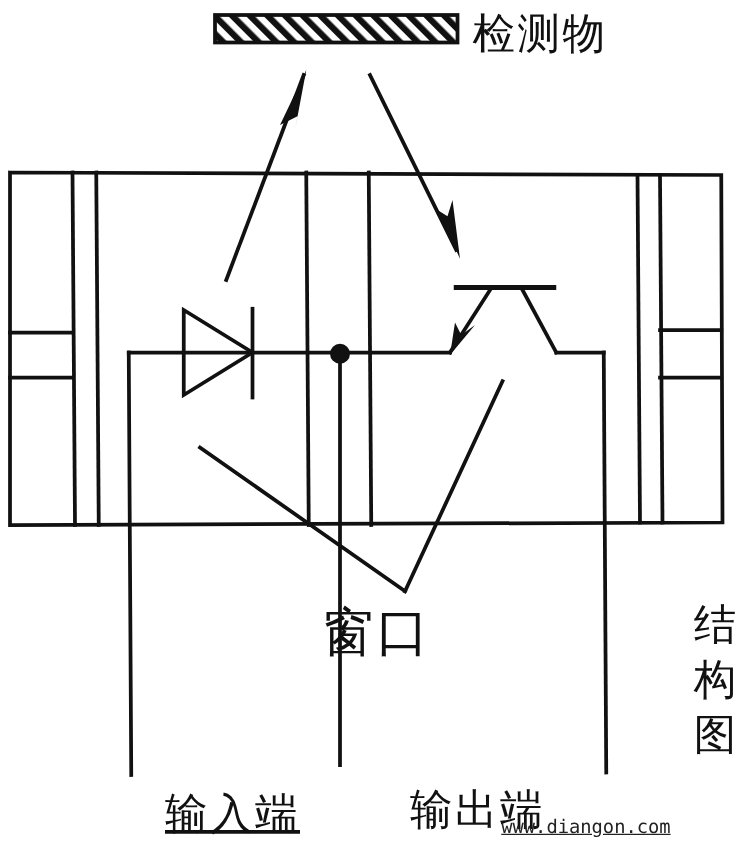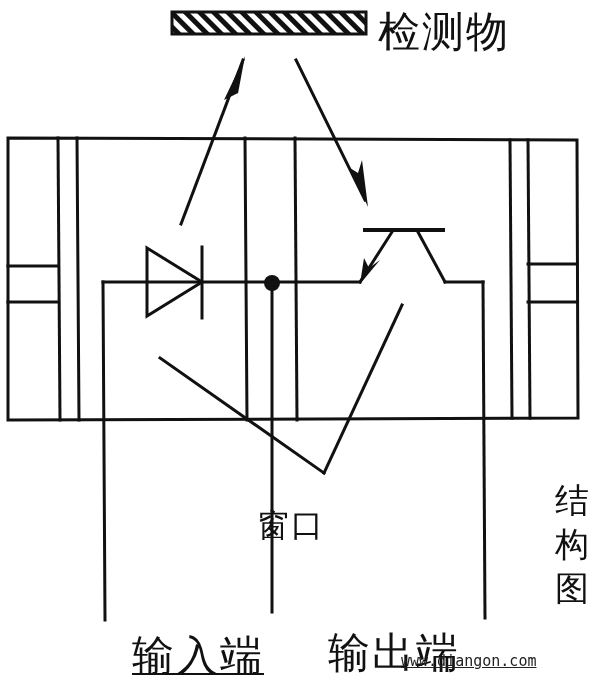--- a/index.html
+++ b/index.html
@@ -1,20 +1,20 @@
 <!DOCTYPE html>
 <html><head>
 <meta charset="utf-8">
 <style>
   html, body { margin:0; padding:0; background:#ffffff; }
   body { width:600px; height:675px; position:relative; overflow:hidden;
          font-family:"DejaVu Serif", serif; }
   svg { position:absolute; left:0; top:0; }
   .lbl { position:absolute; color:#111; font-family:"DejaVu Sans", sans-serif; white-space:nowrap; }
-  .big { font-size:42px; letter-spacing:2px; }
+  .big { font-size:34px; letter-spacing:2px; }
   .vert { font-size:34px; line-height:44px; width:40px; text-align:center; }
   .wm { font-family:"DejaVu Sans Mono", monospace; font-size:15px; color:#222; }
 </style>
 </head>
 <body>
 
 <svg width="600" height="675" viewBox="0 0 600 675">
   <defs>
     <pattern id="hatch" width="10" height="10" patternUnits="userSpaceOnUse" patternTransform="rotate(-45)">
       <rect width="10" height="10" fill="#fff"></rect>
@@ -64,21 +64,21 @@
   </g>
 
   <polygon points="245,56 224,100 238,93 236,104" fill="#111"></polygon>
   <polygon points="368,207 350,168 358,173 362,160" fill="#111"></polygon>
   <polygon points="360,284 364,258 369,268 380,260" fill="#111"></polygon>
 
   <circle cx="272" cy="283" r="8" fill="#111"></circle>
 </svg>
 
 <div class="lbl big" style="left:378px; top:4px;">检测物</div>
-<div class="lbl big" style="left:257px; top:478px; font-size:32px;margin-top:26px;">窗口</div>
+<div class="lbl big" style="left:257px; top:478px; font-size:42px;">窗口</div>
 <div class="lbl big" style="left:132px; top:628px;text-decoration:underline;">输入端</div>
 <div class="lbl big" style="left:328px; top:625px;">输出端</div>
 
 <div class="lbl vert" style="left:552px; top:478px;">
   <div>结</div>
   <div>构</div>
   <div>图</div>
 </div>
 
 <div class="lbl wm" style="left:401px; top:652px;text-decoration:underline;">www.diangon.com</div>

